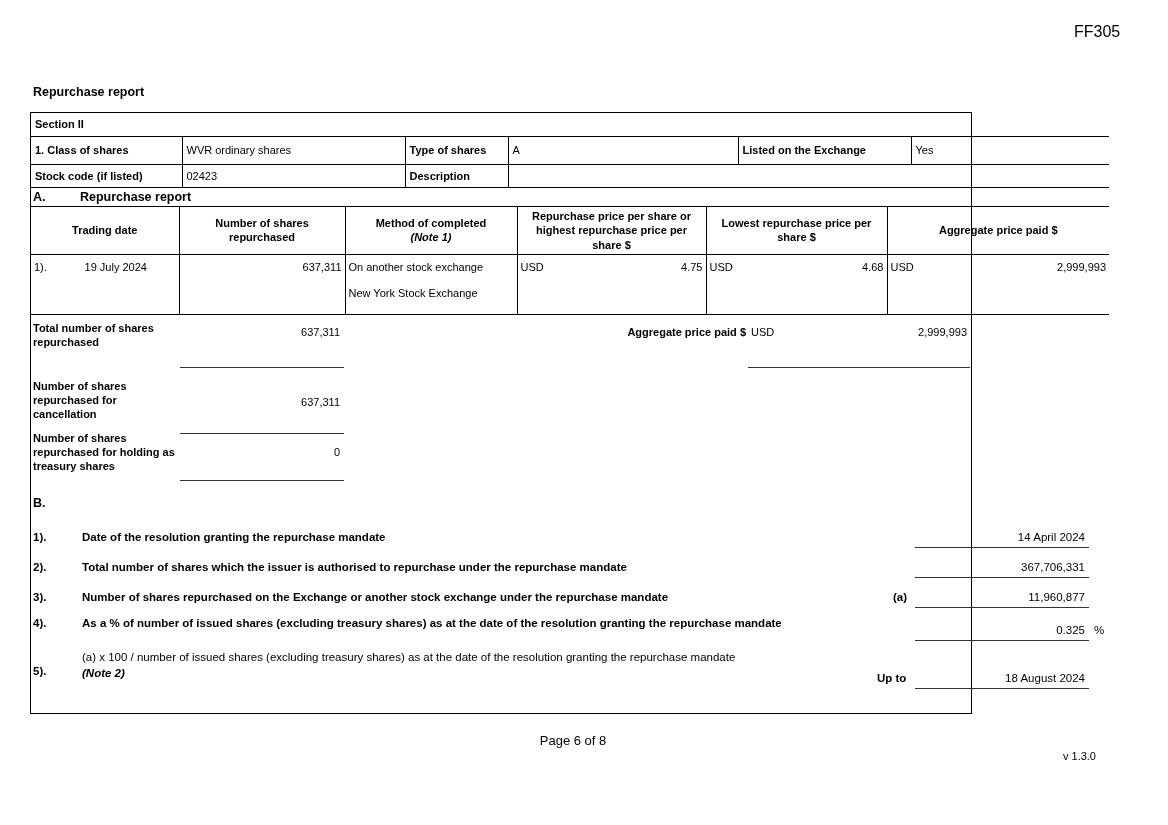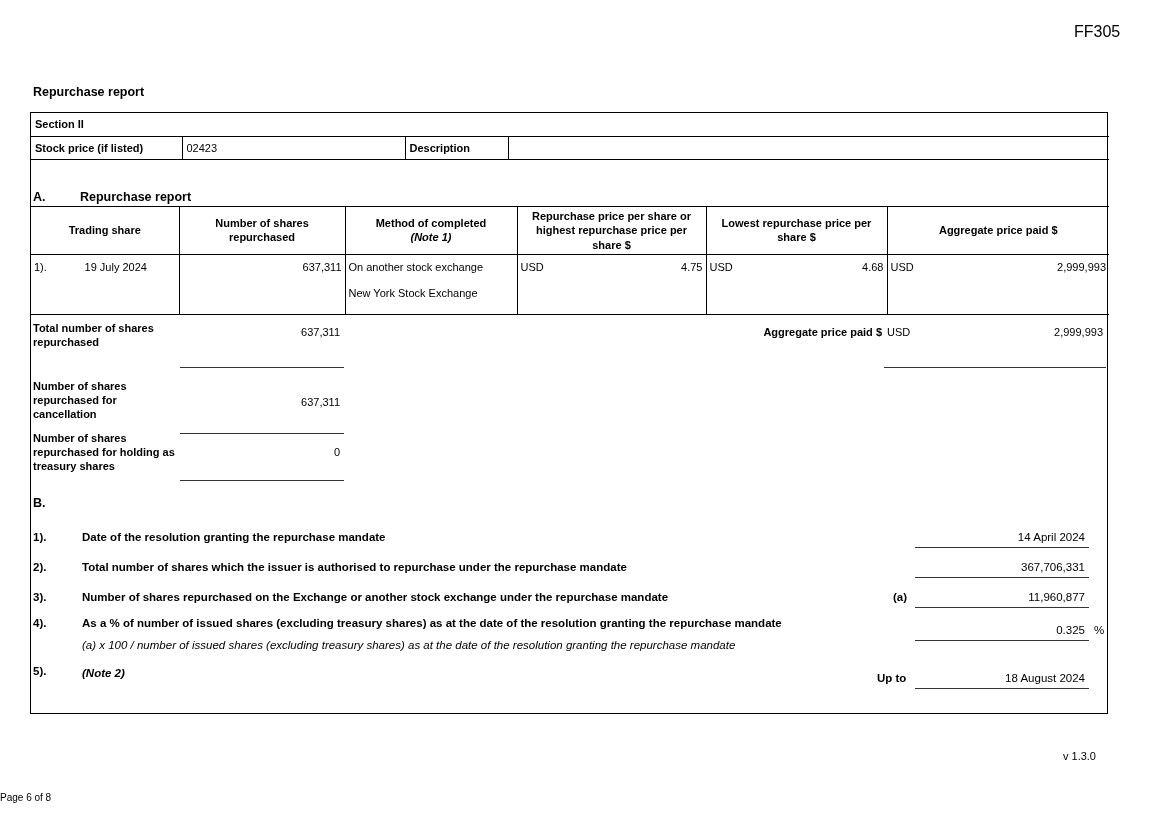--- a/index.html
+++ b/index.html
@@ -9,21 +9,21 @@
     font-family:"Liberation Sans","DejaVu Sans",sans-serif; color:#000;
     font-size:11px; overflow:hidden;
   }
   .b { font-weight:bold; }
   .i { font-style:italic; }
 
   .form-code { position:absolute; top:23px; left:1074px; font-size:16px; }
   .intro { position:absolute; top:60px; left:33px; width:1110px; font-size:11px; font-style:italic; }
   .doc-title { position:absolute; top:85px; left:33px; font-size:12.5px; font-weight:bold; }
 
-  .outer-box { position:absolute; left:30px; top:112px; width:1078px; height:602px; border:1px solid #000; }
+  .outer-box { position:absolute; left:30px; top:112px; width:942px; height:602px; border:1px solid #000; }
 
   table { border-collapse:collapse; table-layout:fixed; width:100%; }
   td { border:1px solid #000; font-size:11px; padding:2px 4px; vertical-align:middle; overflow:hidden; }
   tr td:first-child { border-left:none; }
   tr td:last-child { border-right:none; }
   .info-table { position:absolute; top:0; left:0; }
   .info-table tr:first-child td { border-top:none; }
   .info-table .r0 td { height:23px; }
   .info-table .r1 td { height:28px; }
   .info-table .r2 td { height:23px; }
@@ -52,31 +52,31 @@
 
   .agg-row { position:absolute; top:209px; right:1px; display:flex; align-items:flex-start; }
   .agg-label { font-weight:bold; padding-top:4px; margin-right:2px; }
   .agg-box { width:222px; height:46px; border-bottom:1px solid #333; display:flex; justify-content:space-between; padding:4px 3px 0 3px; }
 
   .sec-b-head { position:absolute; top:383px; left:0; width:100%; height:16px; }
 
   .b-item { position:absolute; left:2px; width:860px; }
   .item-marker { position:absolute; left:0; top:0; font-weight:bold; font-size:11.5px; }
   .item-text { position:absolute; left:49px; top:0; width:810px; font-weight:bold; font-size:11.5px; line-height:1.2; }
-  .item-note { font-weight:normal; font-style:italic; margin-top:8px; }
+  .item-note { font-weight:normal; margin-top:20px; }
   .item-note2 { font-weight:bold; font-style:italic; margin-top:2px; }
   .bi1 { top:418px; } .bi2 { top:448px; } .bi3 { top:478px; } .bi4 { top:504px; } .bi5 { top:552px; }
 
   .val-line { position:absolute; left:884px; width:174px; height:17px; border-bottom:1px solid #333; text-align:right; padding-right:4px; font-size:11.5px; }
   .vl1 { top:418px; } .vl2 { top:448px; } .vl3 { top:478px; } .vl4 { top:511px; } .vl5 { top:559px; }
   .val-prefix { position:absolute; font-weight:bold; font-size:11.5px; }
   .vp3 { left:862px; top:478px; } .vp5 { left:846px; top:559px; }
   .val-suffix { position:absolute; left:1063px; top:511px; font-size:11.5px; }
 
-  .footer-page { position:absolute; top:792px; left:0; width:1146px; font-size:10px; }
+  .footer-page { position:absolute; top:733px; left:0; width:1146px; text-align:center; font-size:13px; }
   .footer-version { position:absolute; top:750px; right:72px; font-size:11px; }
 </style>
 </head>
 <body>
 
 <div class="page">
 
   <div class="form-code">FF305</div>
   <div class="doc-title">Repurchase report</div>
 
@@ -88,22 +88,30 @@
           <col style="width:223px">
           <col style="width:103px">
         <col style="width:230px">
           <col style="width:173px">
           <col style="width:198px">
       </colgroup>
       <tbody>
           <tr class="r0">
         <td colspan="6" class="b">Section II</td>
       </tr>
+      <tr class="r1">
+        <td class="b">1. Class of shares</td>
+        <td>WVR ordinary shares</td>
+        <td class="b">Type of shares</td>
+        <td>A</td>
+        <td class="b">Listed on the Exchange</td>
+        <td>Yes</td>
+      </tr>
       <tr class="r2">
-        <td class="b">Stock price (if listed)</td>
+        <td class="b">Stock code (if listed)</td>
         <td>02423</td>
         <td class="b">Description</td>
         <td colspan="3"></td>
       </tr>
     </tbody>
       </table>
 
     <div class="sec-a-head">
       <span class="sec-marker">A.</span>
       <span class="sec-label">Repurchase report</span>
@@ -113,21 +121,21 @@
       <colgroup>
         <col style="width:148px">
           <col style="width:166px">
           <col style="width:172px">
         <col style="width:189px">
           <col style="width:181px">
           <col style="width:222px">
       </colgroup>
       <tbody>
           <tr class="hrow">
-        <td>Trading share</td>
+        <td>Trading date</td>
         <td>Number of shares repurchased</td>
         <td>
           <div>Method of completed</div>
           <div class="i">(Note 1)</div>
         </td>
         <td>Repurchase price per share or highest repurchase price per share $</td>
         <td>Lowest repurchase price per share $</td>
         <td>Aggregate price paid $</td>
       </tr>
       <tr class="drow">

